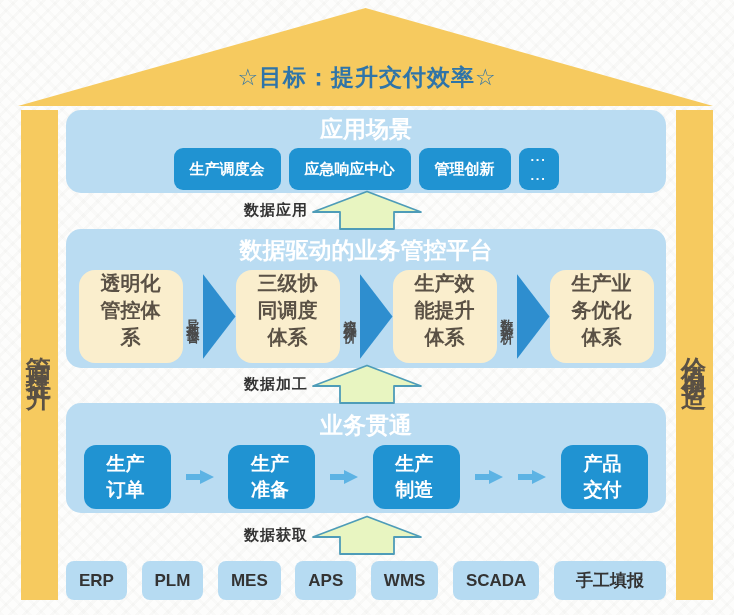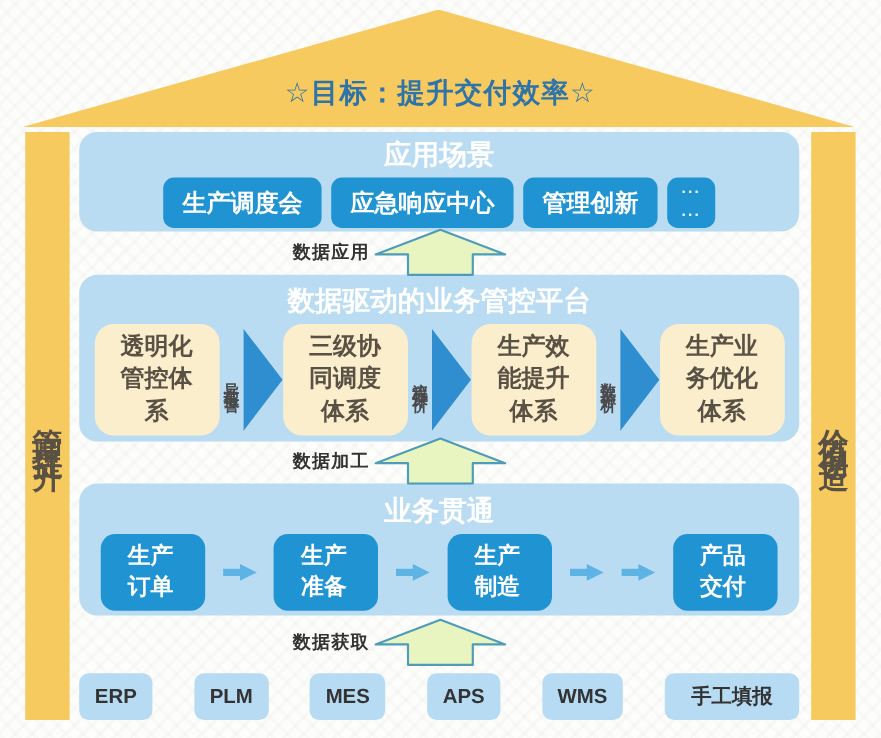--- a/index.html
+++ b/index.html
@@ -28,35 +28,35 @@
   .pillar span{writing-mode:vertical-rl;text-orientation:upright;font-size:25px;
     font-weight:bold;color:var(--cream-text);letter-spacing:9px;}
   
   .panel{position:absolute;left:66px;width:600px;background:var(--panel-blue);
     border-radius:15px;}
   .panel-title{text-align:center;font-size:23px;font-weight:bold;color:#ffffff;}
   
   .panel-scenarios{top:110px;height:83px;padding-top:4px;}
   .chip-row{display:flex;justify-content:center;align-items:stretch;gap:8px;
     height:42px;margin-top:3px;padding:0 10px;}
-  .chip{background:var(--chip-blue);border-radius:9px;color:#fff;font-size:20px;
+  .chip{background:var(--chip-blue);border-radius:9px;color:#fff;font-size:15px;
     font-weight:bold;display:flex;align-items:center;justify-content:center;
     padding:0 16px;white-space:nowrap;}
   .chip-more{padding:0 12px;font-size:13px;line-height:1.5;white-space:pre-line;
     text-align:center;letter-spacing:1px;}
   
   .flow-arrow{position:absolute;left:230px;display:flex;align-items:center;z-index:5;}
   .flow-label{width:78px;text-align:right;font-size:15px;font-weight:bold;
     color:var(--label-dark);margin-right:3px;letter-spacing:1px;}
   .arrow-1{top:190px;} .arrow-2{top:364px;justify-content:space-between;} .arrow-3{top:515px;}
   
   .panel-platform{top:229px;height:139px;padding-top:6px;}
   .platform-row{display:flex;justify-content:center;align-items:center;margin-top:4px;}
   .pbox{width:104px;height:93px;background:var(--cream);border-radius:16px;
-    display:flex;align-items:center;justify-content:center;}
+    display:flex;align-items:flex-start;justify-content:center;}
   .pbox span{display:inline-block;width:61px;font-size:20px;font-weight:bold;
     color:var(--cream-text);line-height:1.35;text-align:center;word-break:break-all;}
   .connector{display:flex;align-items:center;height:93px;}
   .vlabel{writing-mode:vertical-rl;text-orientation:upright;font-size:13px;
     font-weight:600;color:#4a4a4a;letter-spacing:4px;margin:0 1px;}
   .tri{width:33px;height:86px;background:var(--tri-blue);
     clip-path:polygon(0 0,100% 50%,0 100%);}
   
   .panel-business{top:403px;height:110px;padding-top:7px;}
   .steps-row{display:flex;justify-content:space-between;align-items:center;
@@ -179,16 +179,17 @@
       <path d="M56 1.5 L110 22 L83 22 L83 39 L29 39 L29 22 L2 22 Z" fill="#e8f5c1" stroke="#4e9cb8" stroke-width="1.8" stroke-linejoin="round"></path>
     </svg>
   </div>
 
   <div class="systems-row">
     <div class="sys">ERP</div>
     <div class="sys">PLM</div>
     <div class="sys">MES</div>
     <div class="sys">APS</div>
     <div class="sys">WMS</div>
+    <div class="sys">SCADA</div>
     <div class="sys sys-wide">手工填报</div>
   </div>
 
 </div>
 
 </body></html>

